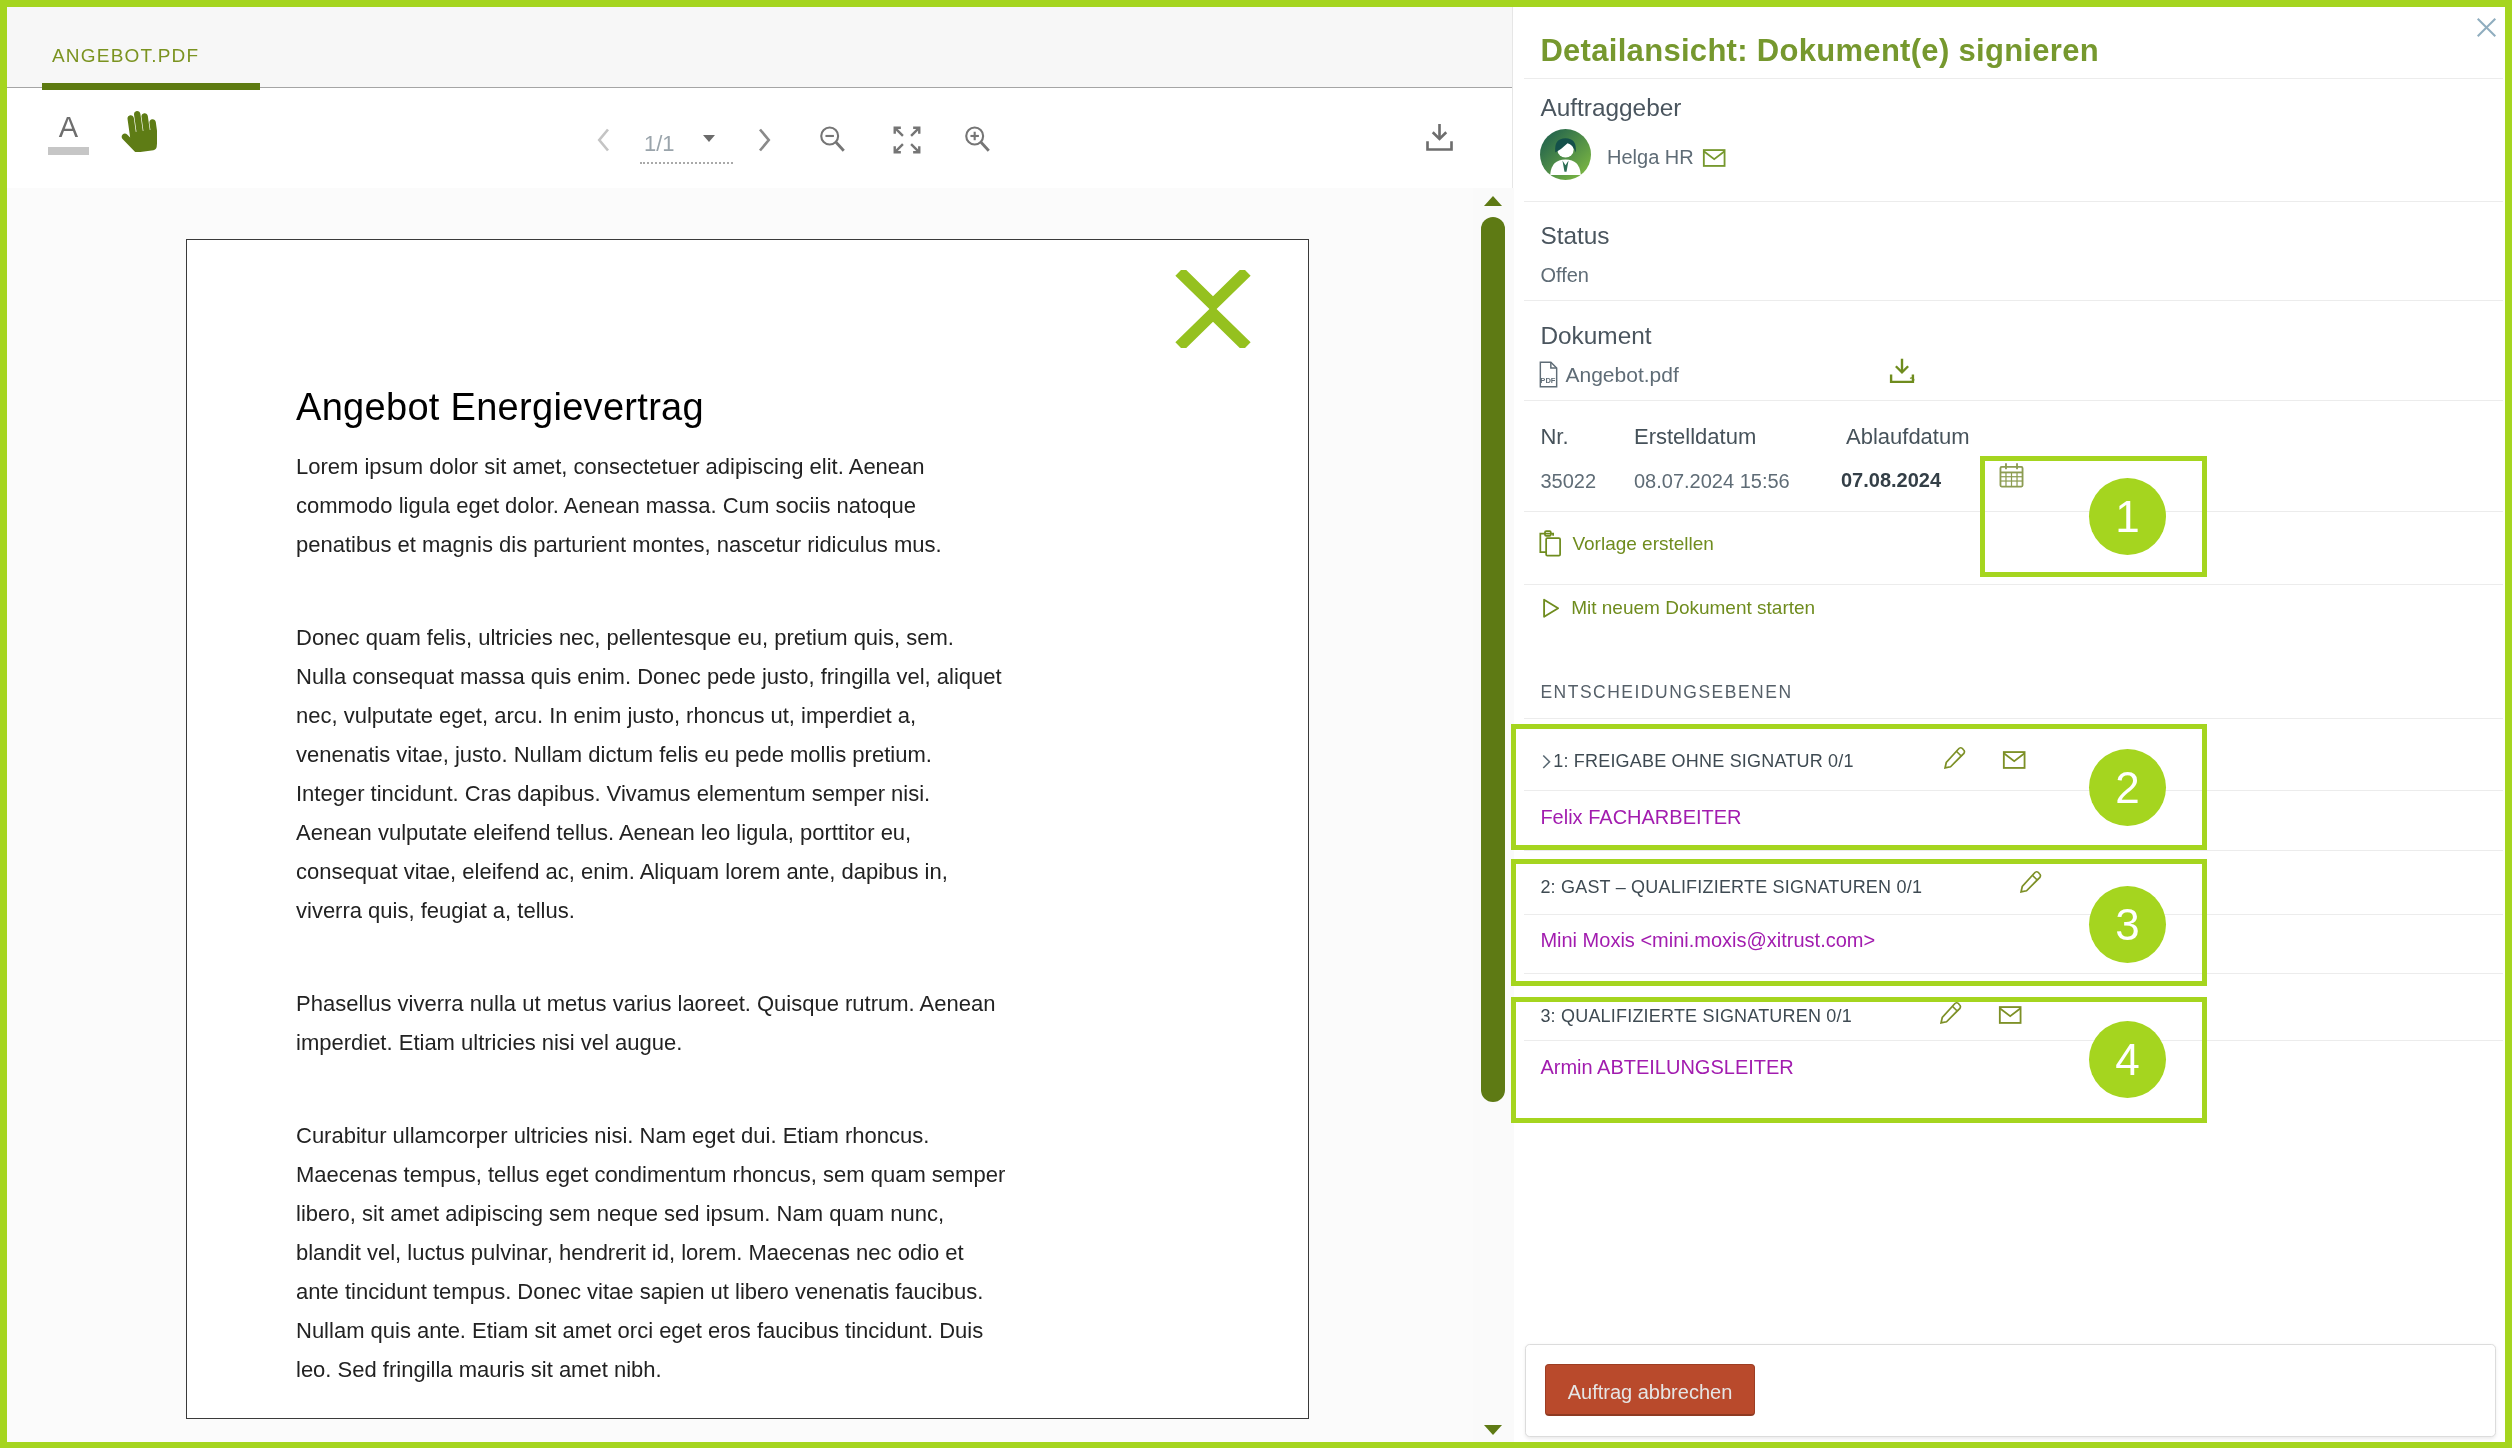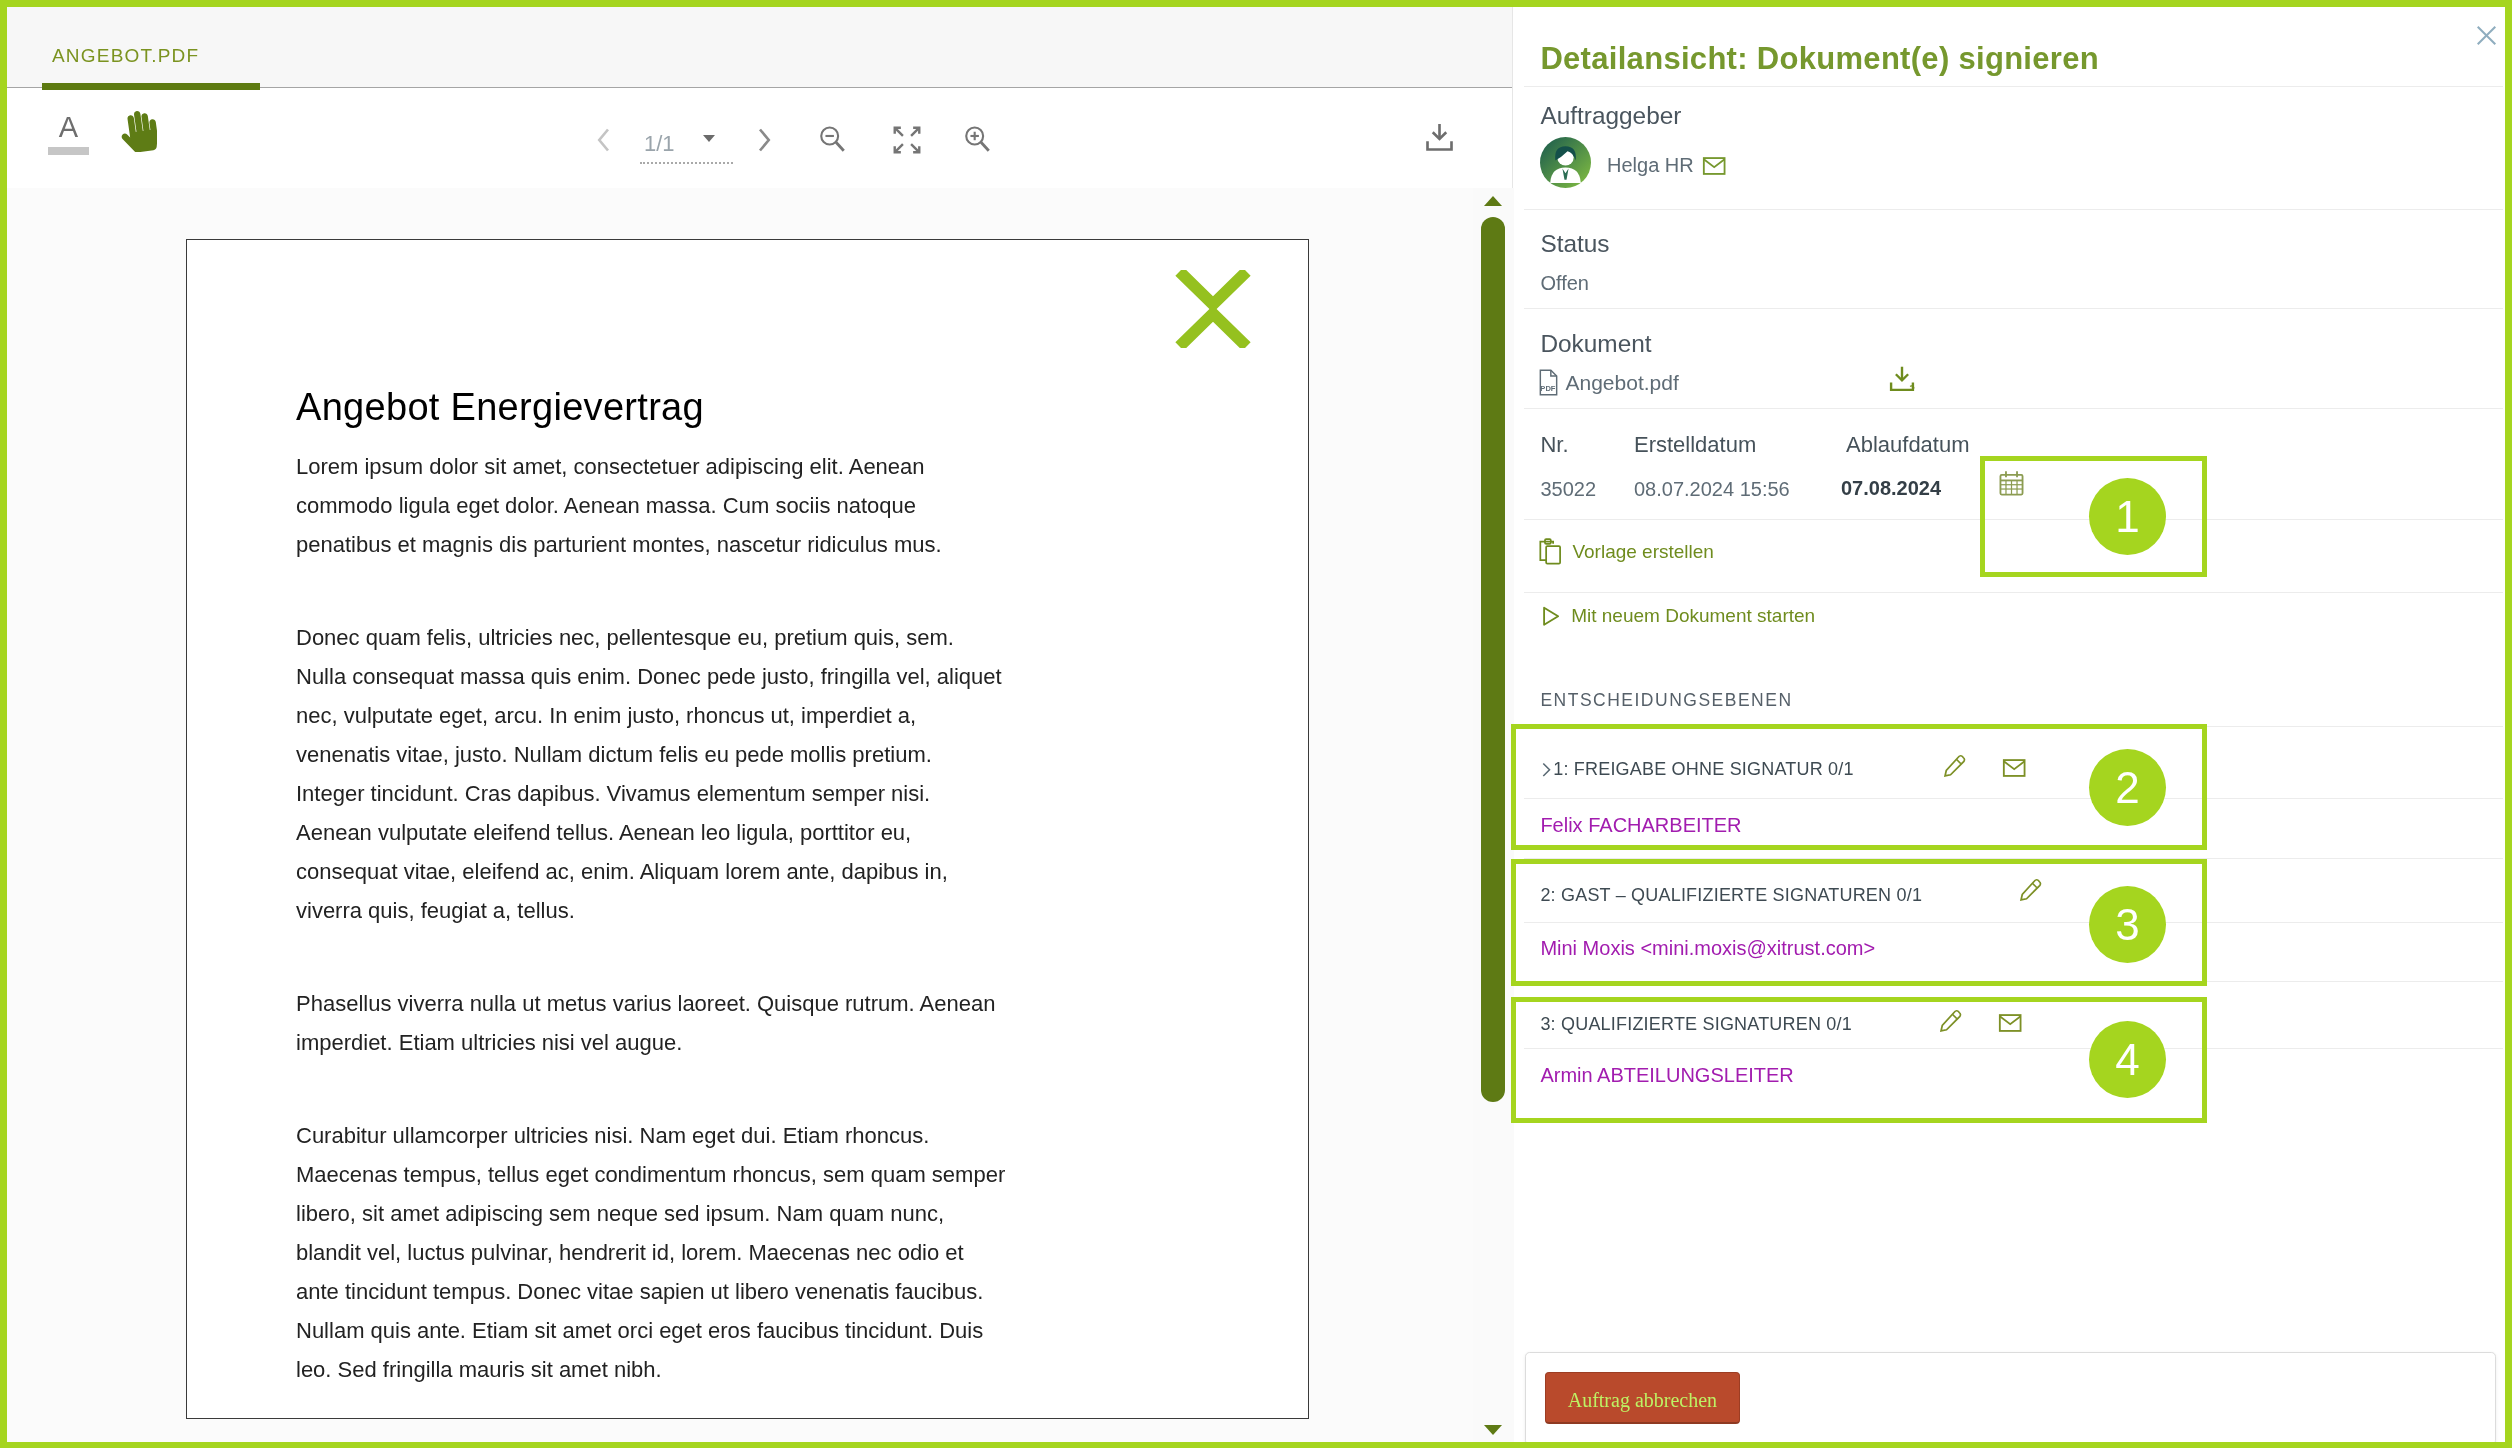--- a/index.html
+++ b/index.html
@@ -32,41 +32,41 @@
   .doc-body p { font-size:22px; line-height:39px; color:#222222; white-space:pre-line; margin-bottom:54px; }
 
   
   .vscroll { position:absolute; left:1466px; top:181px; width:41px; height:1254px; background:#fafafa; }
   .vthumb { position:absolute; left:8.1px; top:29px; width:24.4px; height:885px; border-radius:12.2px; background:#5e7a14; }
   .scroll-arrow { position:absolute; left:11px; width:0; height:0; border-left:9.3px solid transparent; border-right:9.3px solid transparent; }
   .scroll-up { top:8.1px; border-bottom:10.5px solid #5e7a14; }
   .scroll-down { bottom:7px; border-top:10.5px solid #5e7a14; }
 
   
-  .panel { position:absolute; left:1513px; top:8px; width:992px; height:1006px; background:#ffffff; }
+  .panel { position:absolute; left:1513px; top:0; width:992px; height:1006px; background:#ffffff; }
   .panel .divider { position:absolute; left:3.5px; right:9.3px; height:1.2px; background:#ececec; }
   .panel-title { position:absolute; left:20.4px; top:25.6px; font-size:31px; color:#76982e; letter-spacing:0.3px; }
   .close-btn { position:absolute; top:7px; right:11.6px; cursor:pointer; }
   .heading { position:absolute; left:20.4px; font-size:24.4px; color:#4a555e; }
   .value { position:absolute; left:20.4px; font-size:20px; color:#5f6c76; }
   .avatar { position:absolute; left:20.4px; top:122px; width:51px; height:51px; }
   .name-row { position:absolute; left:87px; top:139px; display:flex; align-items:center; gap:8.1px; font-size:20px; color:#5f6c76;justify-content:space-between; }
   .file-row { position:absolute; left:17.5px; top:354px; display:flex; align-items:center; gap:7px; font-size:21px; color:#5f6c76; }
   .dl-doc { position:absolute; left:367px; top:349px; cursor:pointer; }
   .thead { position:absolute; font-size:22px; color:#46525a; }
   .tcell { position:absolute; font-size:20px; color:#5f6c76; }
   .tcell.bold { color:#343f47; font-weight:bold; }
   .cal-icon { position:absolute; left:478px; top:455px; cursor:pointer; }
   .glink { position:absolute; left:17.5px; display:flex; align-items:center; gap:9.3px; font-size:19px; color:#6f8c1e; cursor:pointer; }
   .ebenen-label { position:absolute; left:20.4px; top:675px; font-size:17.5px; letter-spacing:1.5px; color:#566069; }
   .lvl-title { position:absolute; display:flex; align-items:center; gap:0; font-size:18px; color:#3e4a52; letter-spacing:0.2px; }
   .lvl-name { position:absolute; left:20.4px; font-size:20px; color:#a21caf; }
   .lvl-icon { position:absolute; cursor:pointer; }
   .footer { position:absolute; left:4.7px; right:16.3px; top:1337px; height:93px; background:#ffffff; border:1.2px solid #dcdcdc; border-radius:4.7px; box-shadow:0 1.7px 3.5px rgba(0,0,0,0.08); }
-  .cancel-btn { position:absolute; left:19px; top:19px; height:52px; padding:16px 22px; background:#b94a2c; border:0.6px solid #9c3d23; border-bottom:2.9px solid #8e3a22; border-radius:4.1px; color:#bef264; font-size:20px; font-family:Liberation Serif, serif; cursor:pointer; }
+  .cancel-btn { position:absolute; left:19px; top:19px; height:52px; padding:16px 22px; background:#b94a2c; border:0.6px solid #9c3d23; border-bottom:2.9px solid #8e3a22; border-radius:4.1px; color:#e5e5e5; font-size:20px; font-family:Liberation Sans, sans-serif; cursor:pointer; }
 
   
   .anno-box { position:absolute; border:5.2px solid #a5d51f; pointer-events:none; }
   .anno-circle { position:absolute; width:77px; height:77px; border-radius:50%; background:#a5d51f; color:#ffffff; font-size:44px; display:flex; align-items:center; justify-content:center; pointer-events:none; }
 </style>
 </head>
 <body>
 
 <div class="app">
 

